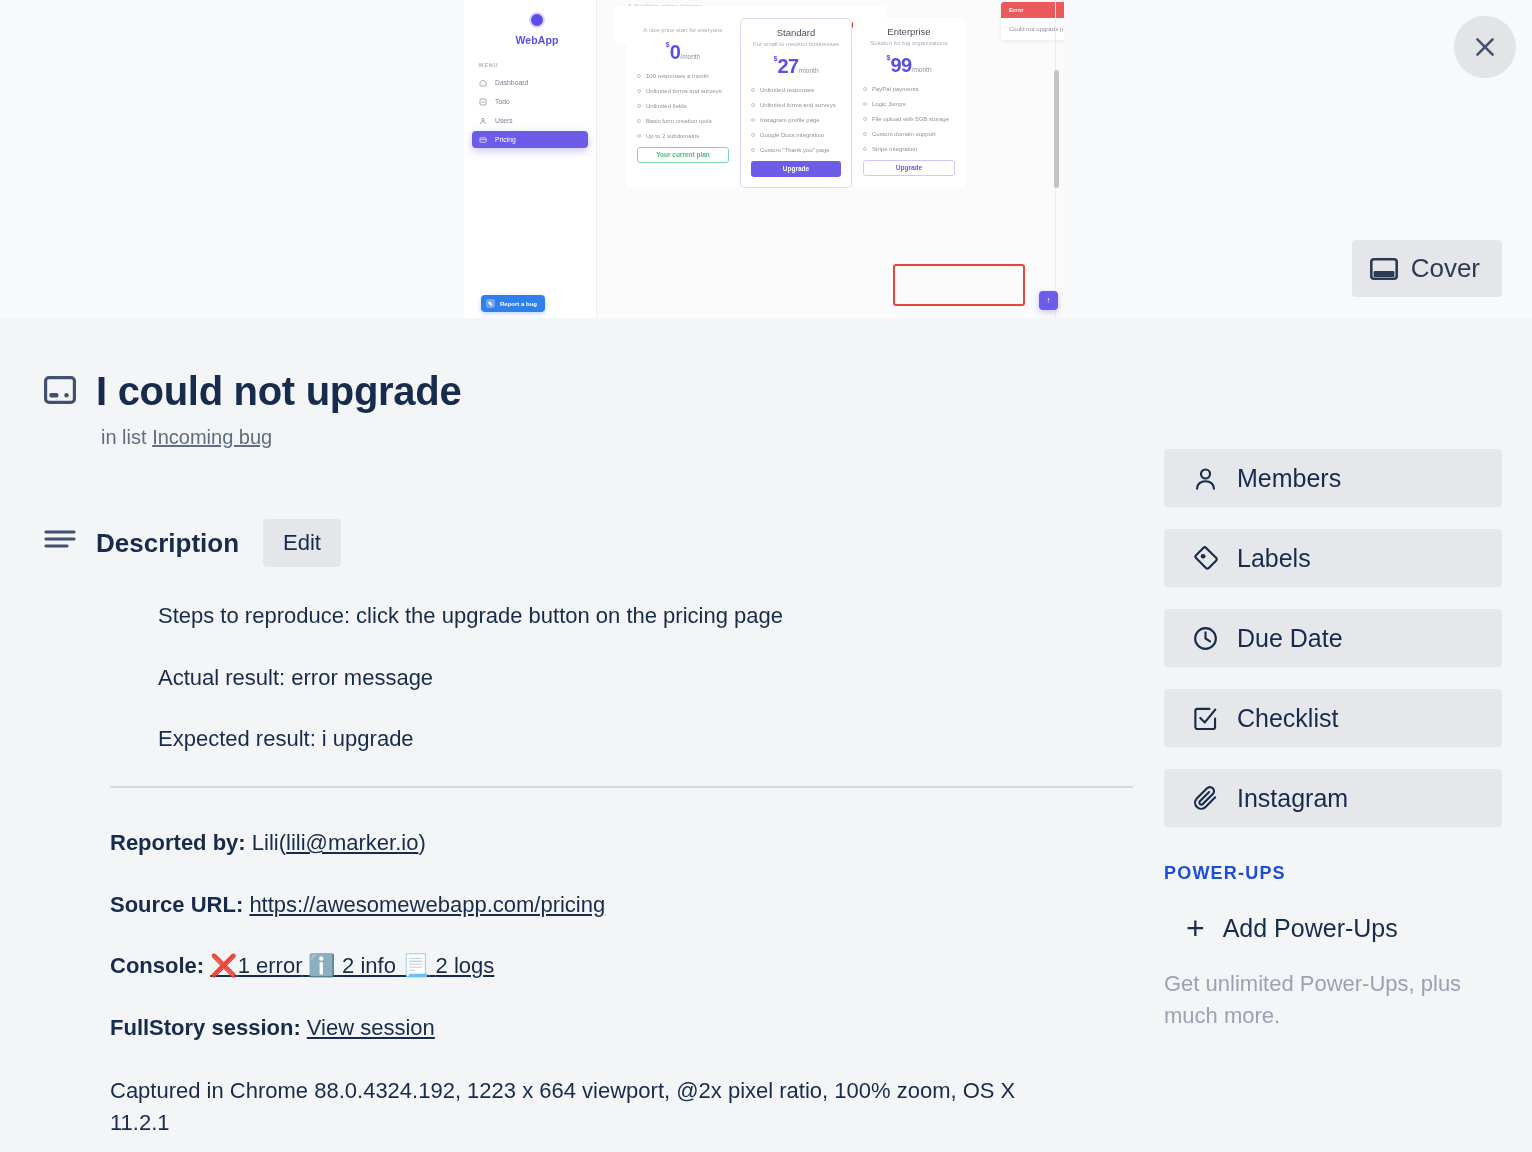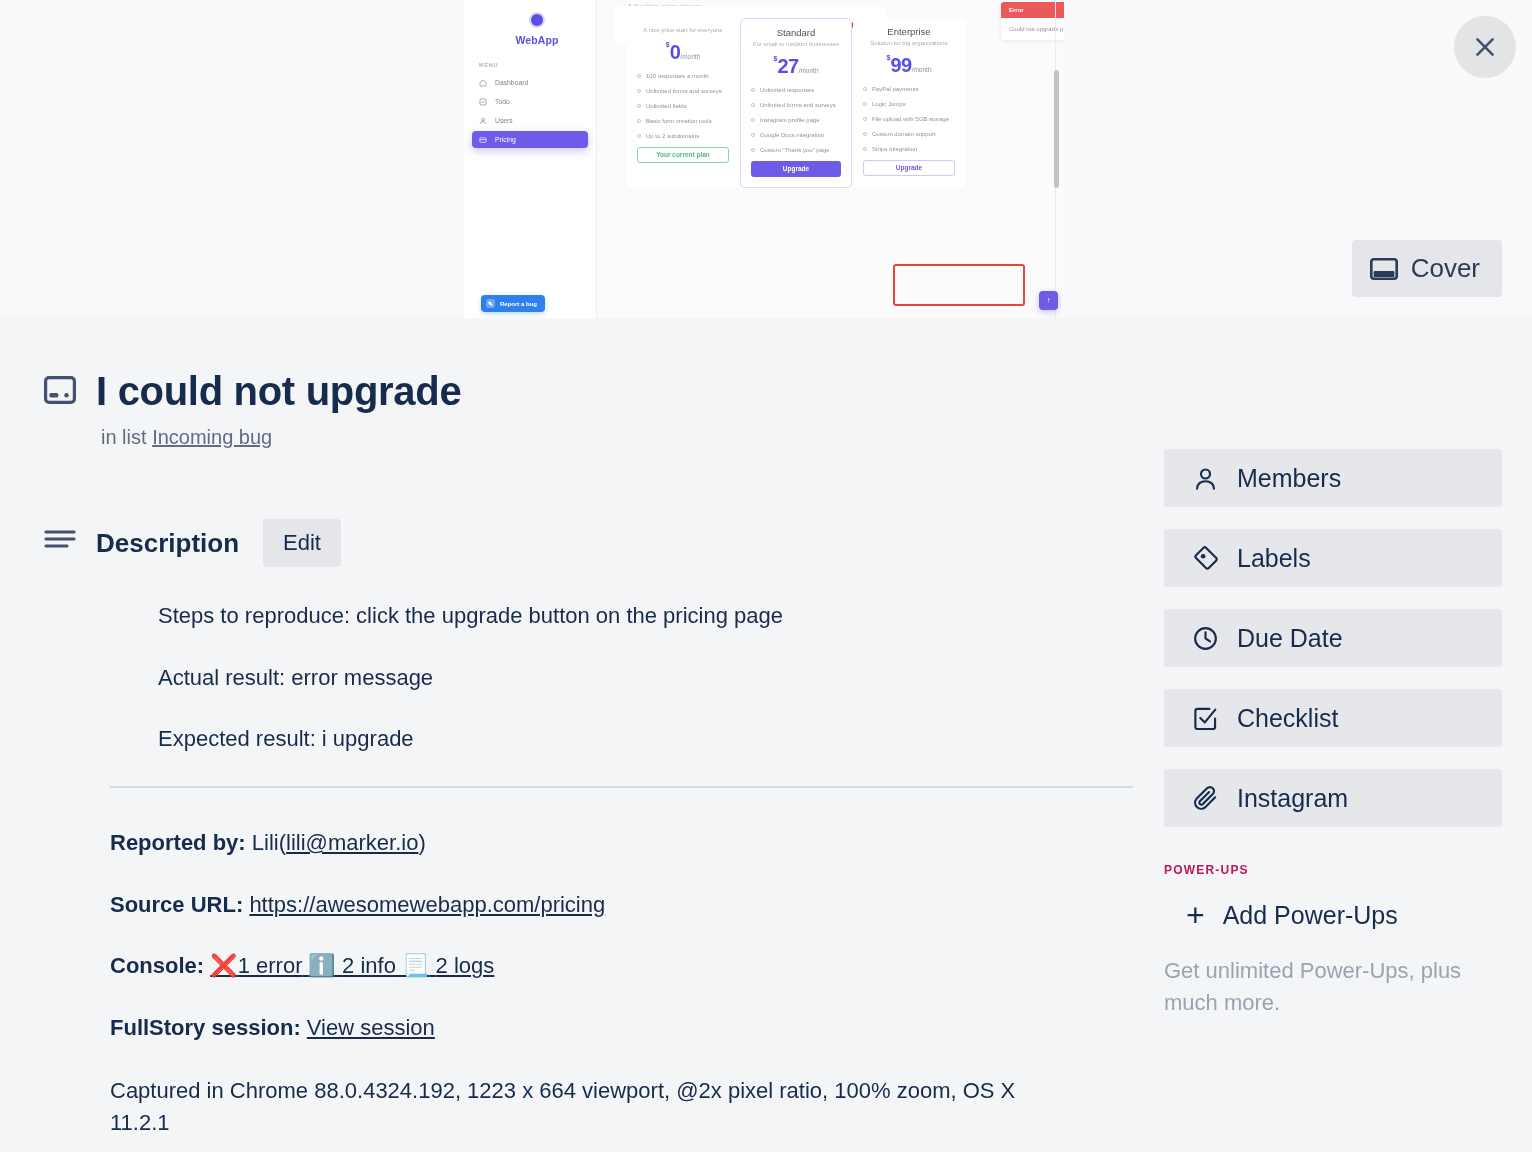--- a/index.html
+++ b/index.html
@@ -277,22 +277,22 @@
     display: flex; align-items: center; gap: 18px;
     background: #e5e7eb; border-radius: 4px;
     height: 58px; padding-left: 28px; margin-bottom: 22px;
     width: 338px; cursor: pointer;
   }
   .side-btn-label { font-size: 25px; color: #172b4d; }
   .side-ico { width: 27px; height: 27px; flex: 0 0 auto; }
   .side-ico svg { width: 27px; height: 27px; display: block; }
 
   .powerups-head {
-    font-size: 12px; font-weight: bold; color: #be185d;
-    letter-spacing: 1.2px; margin: 36px 0 22px 0;
+    font-size: 18px; font-weight: bold; color: #1d4ed8;
+    letter-spacing: 1.2px; margin: 36px 0 28px 0;
   }
   .add-powerups {
     display: flex; align-items: center; gap: 18px;
     padding-left: 22px; margin-bottom: 24px; cursor: pointer;
   }
   .plus-ico { font-size: 32px; color: #172b4d; line-height: 1; font-weight: 300; }
   .add-powerups-label { font-size: 25px; color: #172b4d; }
   .powerups-note {
     font-size: 22px; color: #9aa3b2; line-height: 1.45; width: 320px;
   }

